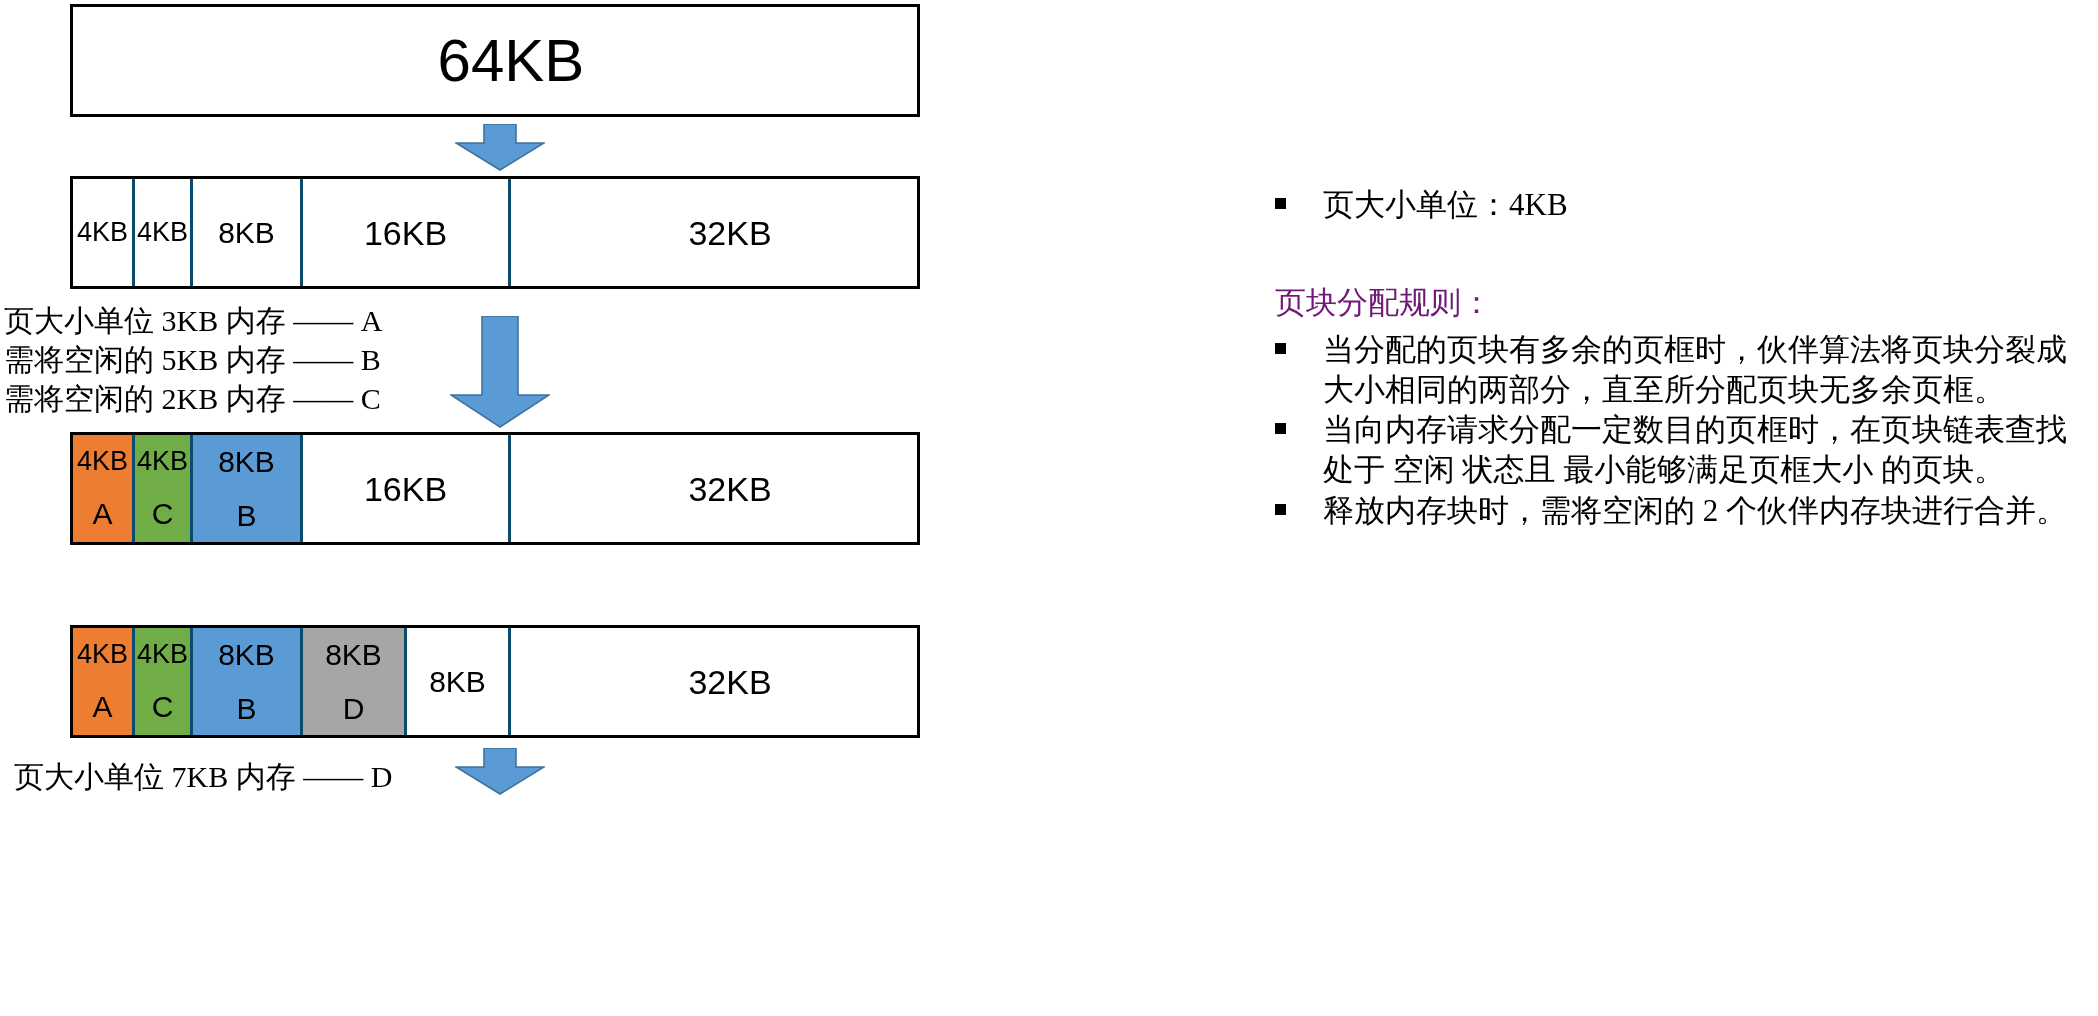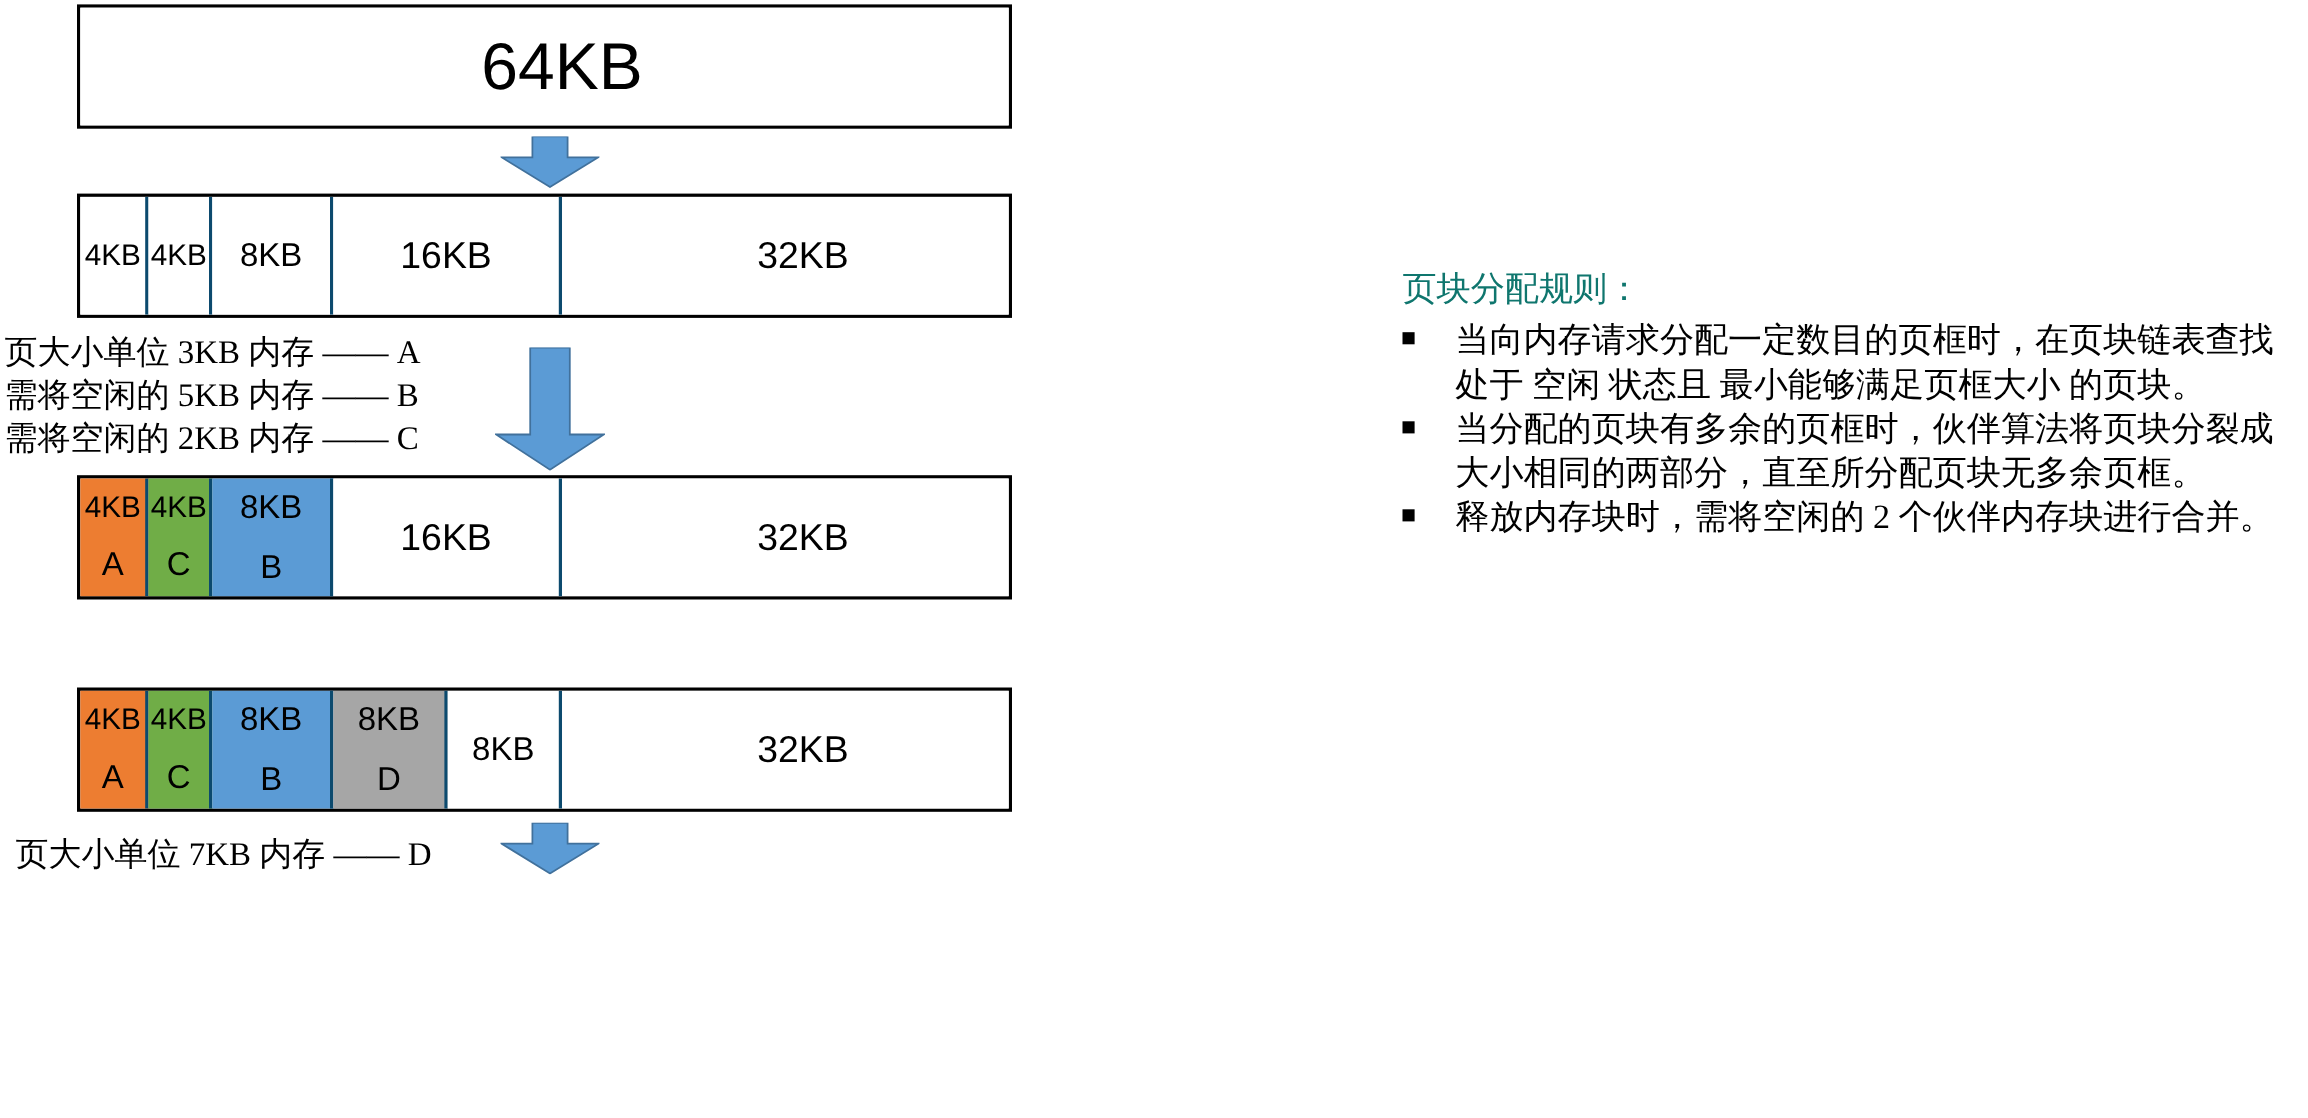--- a/index.html
+++ b/index.html
@@ -102,21 +102,21 @@
     top: 13px;
     width: 11px;
     height: 11px;
     background: #000000;
     display: block;
   }
   .panel-heading {
     font-family: "Liberation Serif", "DejaVu Serif", serif;
     font-size: 31px;
     line-height: 1.30;
-    color: #0f766e;
+    color: #701a75;
   }
   .panel-gap-big { height: 58px; }
   .panel-gap-sm  { height: 6px; }
 </style>
 </head>
 <body>
 
 <div class="mem-row" id="row-64">
     <div class="mem-cell" style="width: 844px; flex: 0 0 844px; background: rgb(255, 255, 255);">
       <div class="cell-size" style="font-size: 60px;">64KB</div>
@@ -196,34 +196,38 @@
   <polygon points="29,0 61,0 61,19 89,19 45,46 1,19 29,19" fill="#5B9BD5" stroke="#41719C" stroke-width="1.6"></polygon>
 </svg>
 
 <div class="req-line" style="left:4px; top:306px;">页大小单位 3KB 内存 —— A</div>
 <div class="req-line" style="left:4px; top:345px;">需将空闲的 5KB 内存 —— B</div>
 <div class="req-line" style="left:4px; top:384px;">需将空闲的 2KB 内存 —— C</div>
 
 <div class="req-line" style="left:14px; top:762px;">页大小单位 7KB 内存 —— D</div>
 
 <div id="right-panel">
+  <div class="panel-bullet">
+    <span class="bullet-mark"></span>
+    <span>页大小单位：4KB</span>
+  </div>
 
   <div class="panel-gap-big"></div>
 
   <div class="panel-heading">页块分配规则：</div>
 
   <div class="panel-gap-sm"></div>
 
   <div class="panel-bullet">
     <span class="bullet-mark"></span>
+    <span>当分配的页块有多余的页框时，伙伴算法将页块分裂成大小相同的两部分，直至所分配页块无多余页框。</span>
+  </div>
+
+  <div class="panel-bullet">
+    <span class="bullet-mark"></span>
     <span>当向内存请求分配一定数目的页框时，在页块链表查找处于 空闲 状态且 最小能够满足页框大小 的页块。</span>
   </div>
 
   <div class="panel-bullet">
     <span class="bullet-mark"></span>
-    <span>当分配的页块有多余的页框时，伙伴算法将页块分裂成大小相同的两部分，直至所分配页块无多余页框。</span>
-  </div>
-
-  <div class="panel-bullet">
-    <span class="bullet-mark"></span>
     <span>释放内存块时，需将空闲的 2 个伙伴内存块进行合并。</span>
   </div>
 </div>
 
 </body></html>

